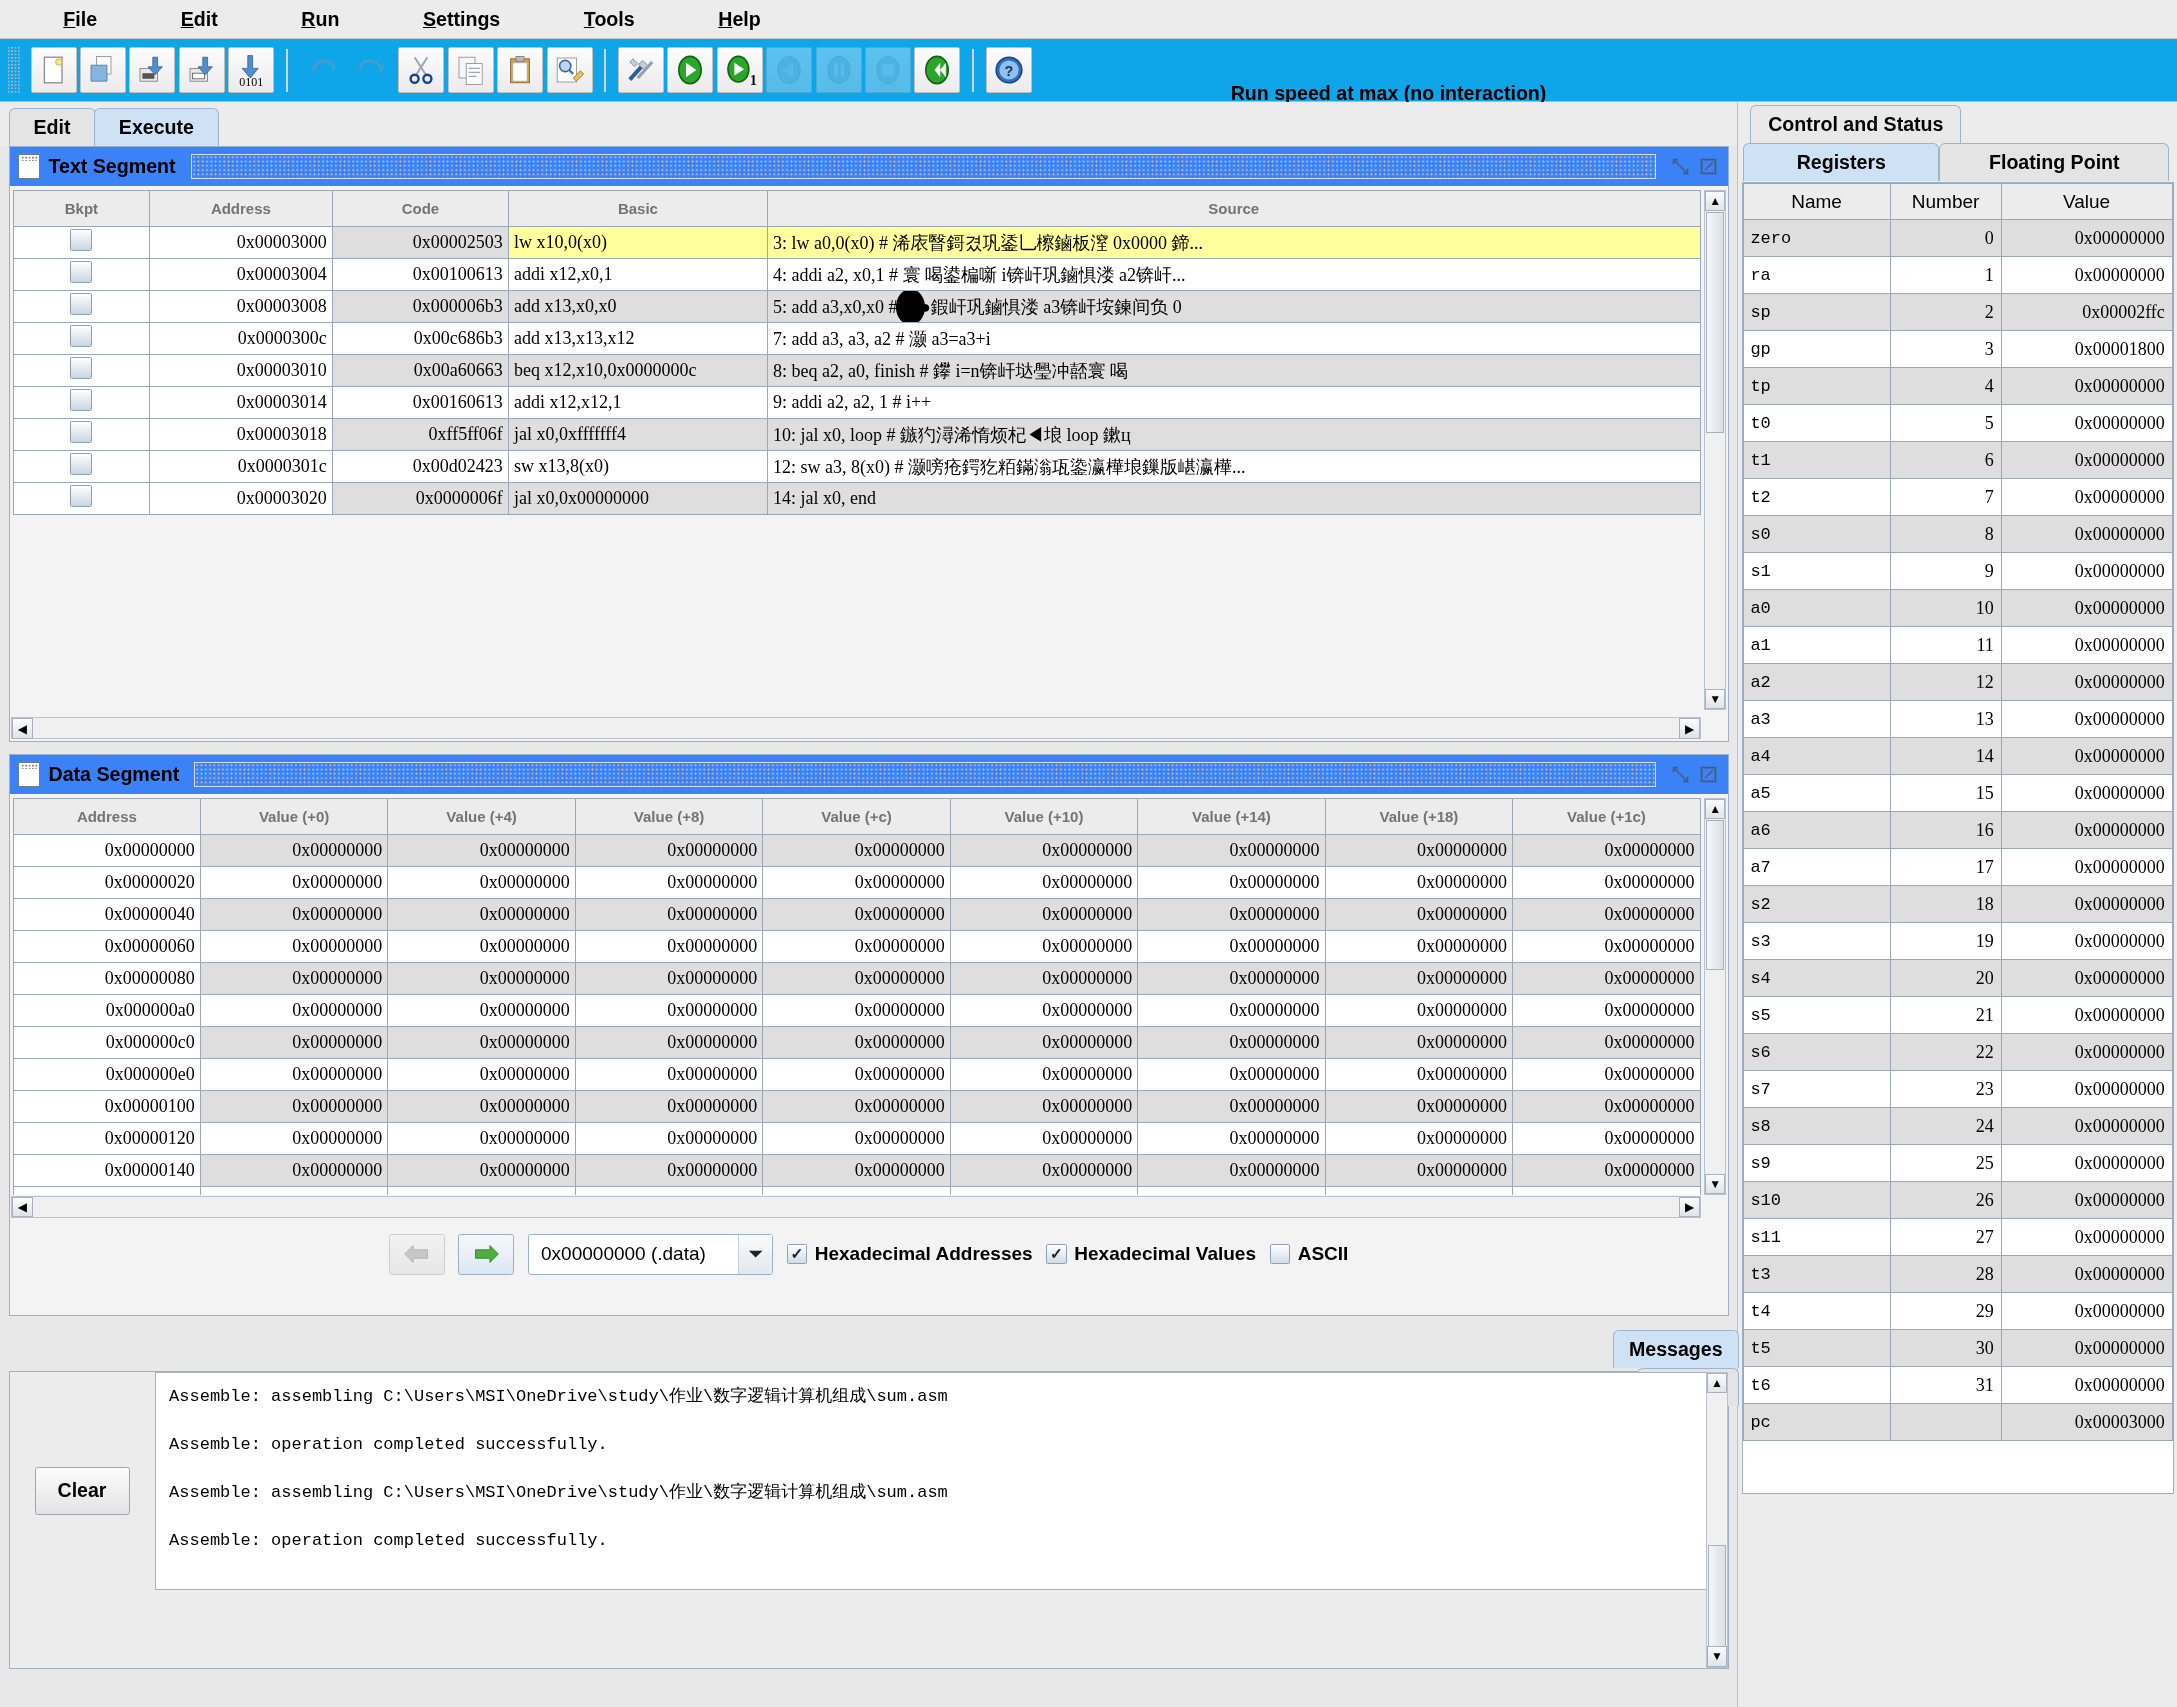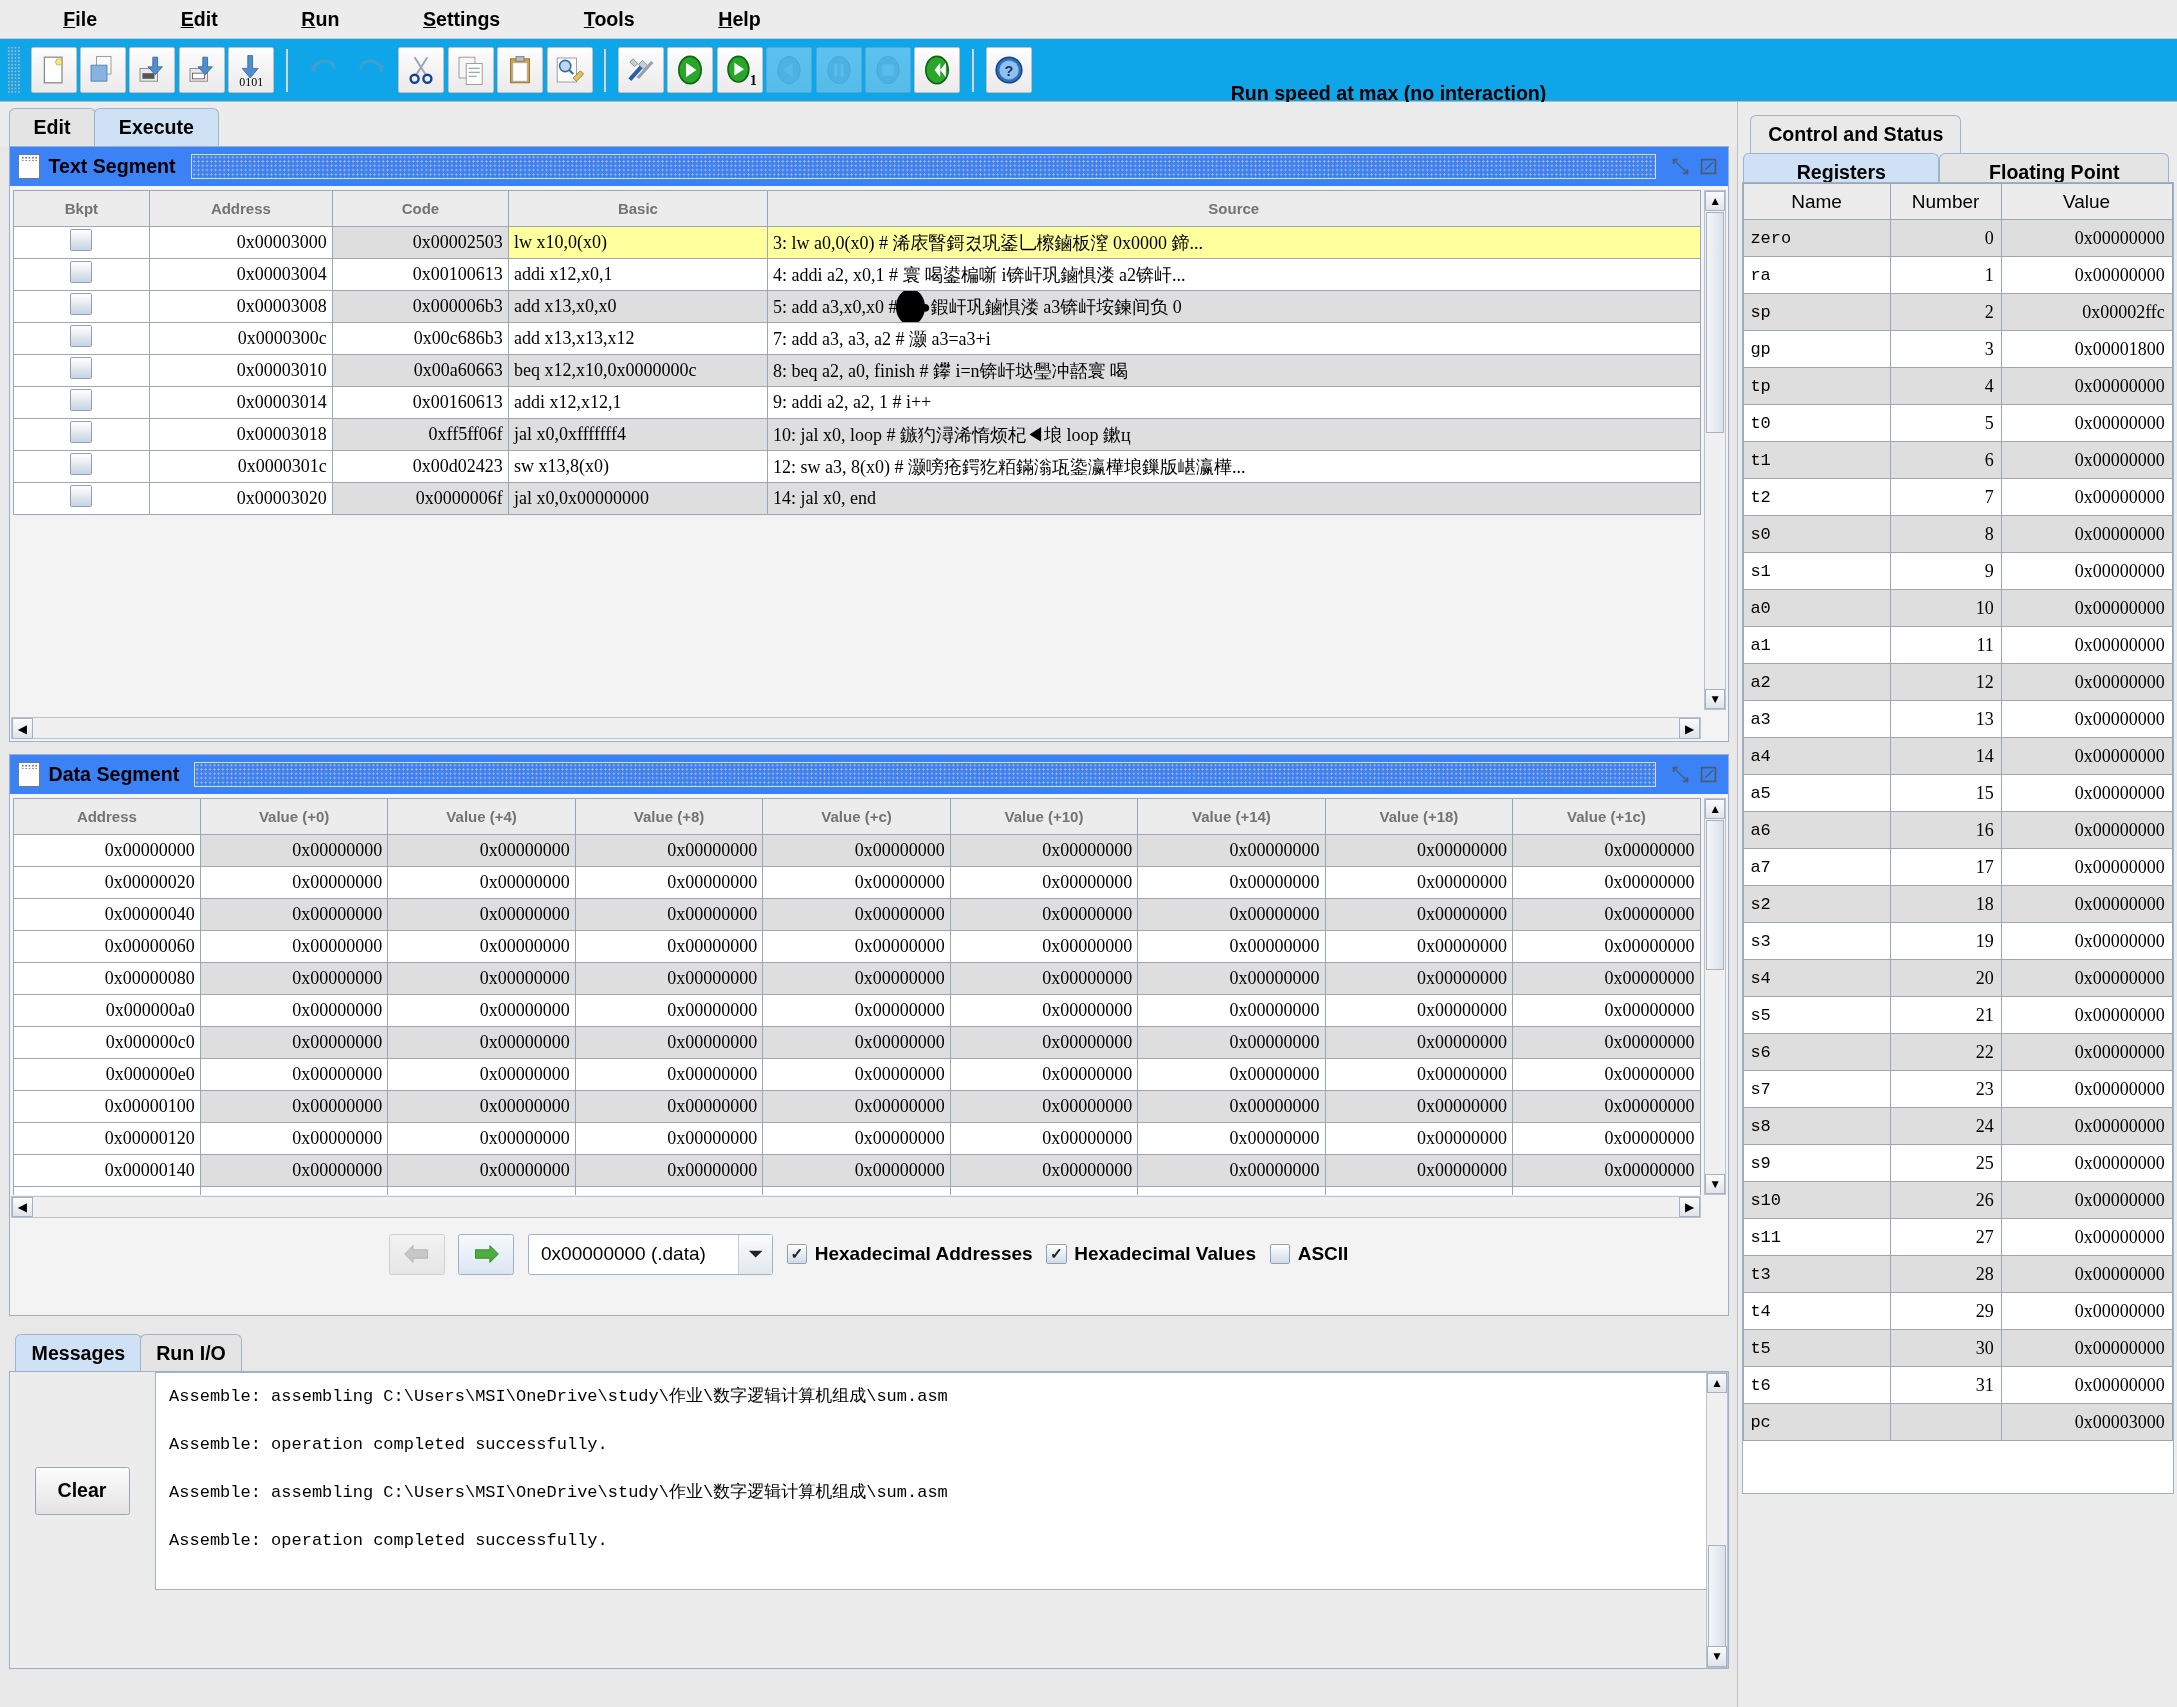--- a/index.html
+++ b/index.html
@@ -147,21 +147,21 @@
      font-family:"Liberation Mono", monospace; font-size:17px; padding:12px 13.6px; line-height:1.42;
      overflow:hidden;}
   .msg-text div { margin-bottom:24px; }
 
   
   .rtab-row1 { height:39px; display:flex; align-items:flex-end; padding-left:12px;}
   .rtab-row2 { height:41px; display:flex; align-items:flex-start; }
   .rtab {
     font-size:19.6px; font-weight:bold; padding:6.8px 17px;
     border:0.9px solid #9fb4cc; border-bottom:none; border-radius:6px 6px 0 0;
-    background:#e4e4e4; position:relative; top:12px;
+    background:#e4e4e4; position:relative; top:2px;
   }
   .rtab.active { background:#cfe2f5; }
   #regtable-wrap { border:1.7px solid #9bb2cc; margin:0 3.4px; background:#fff; height:1312px; overflow:hidden; position:relative;}
   table.regs { border-collapse:collapse; width:100%; table-layout:fixed;}
   table.regs th { background:#ececec; border:0.9px solid #9aa7b5; font-weight:normal; font-size:19px; height:36px;}
   table.regs td { border:0.9px solid #9aa7b5; height:37px; font-size:18px;
      font-family:"Liberation Serif",serif; padding:0 6.8px; white-space:nowrap;}
   table.regs td.name { text-align:left; font-family:"Liberation Mono",monospace; font-size:17px;}
   table.regs td.num, table.regs td.val { text-align:right; }
   .blackdot { position:absolute; width:29px; height:36px; border-radius:50%; background:#000; }
@@ -697,21 +697,21 @@
           <span>Hexadecimal Values</span>
         </div>
         <div class="cbx">
           <span class="ckbox"></span>
           <span>ASCII</span>
         </div>
       </div>
     </div>
 
     <div style="margin-top:13.6px;">
-      <div class="msg-tabs" style="padding-left:15.3px;">
+      <div class="msg-tabs" style="padding-left:15.3px;flex-direction:column;">
         <div class="tab active" style="padding:6.8px 15.3px;">Messages</div>
         <div class="tab" style="padding:6.8px 15.3px;">Run I/O</div>
       </div>
       <div id="msgpanel">
         <div class="msgarea">
           <div class="msg-left">
             <div class="clearbtn">Clear</div>
           </div>
           <div style="flex:1; position:relative;">
             <div class="msg-text" id="msg-text">

